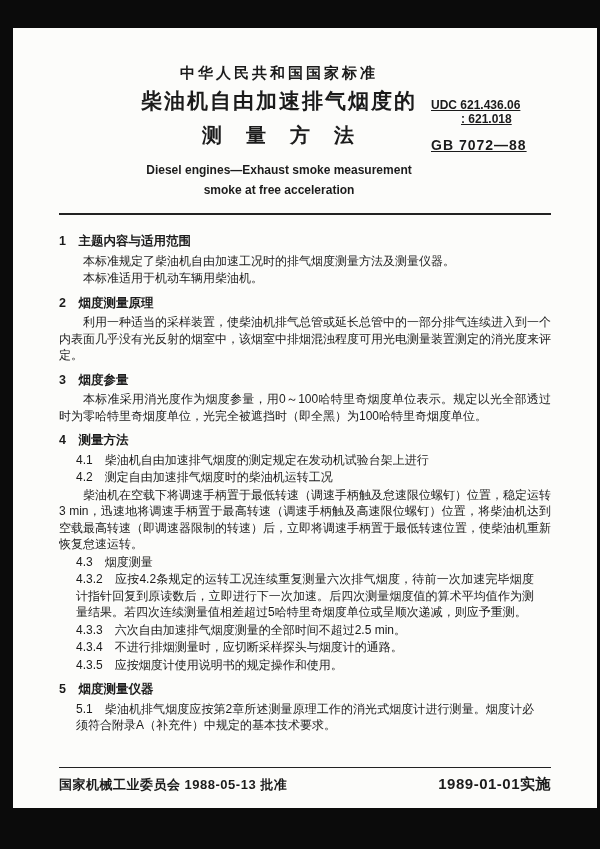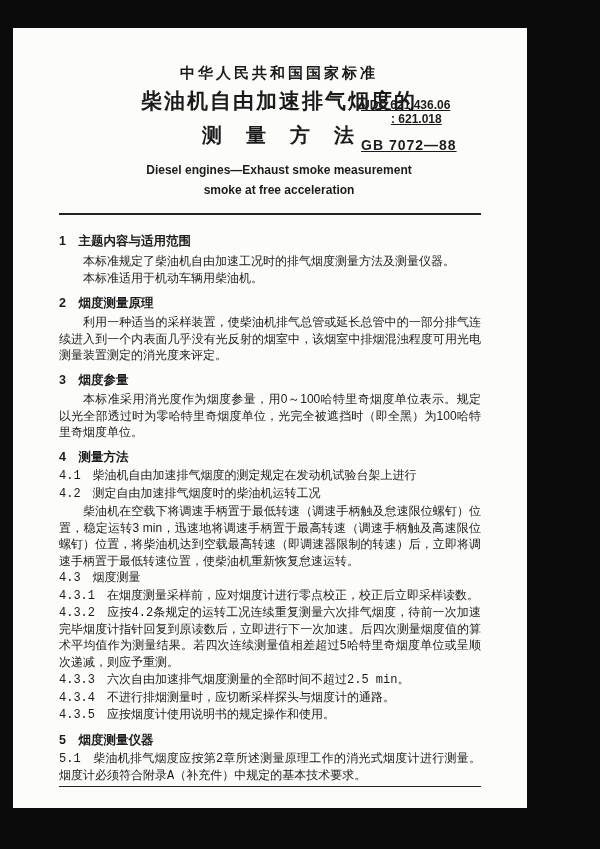--- a/index.html
+++ b/index.html
@@ -7,21 +7,21 @@
     width:600px;height:849px;
     background:#0b0b0b;
     position:relative;
     overflow:hidden;
     font-family:"Liberation Sans","DejaVu Sans",sans-serif;
     color:#1b1b1b;
   }
   .page{
     position:absolute;
     top:28px;left:13px;
-    width:514px;height:780px;
+    width:584px;height:780px;
     background:#fcfcfa;
     box-sizing:border-box;
     padding:36px 46px 14px 46px;
     display:flex;
     flex-direction:column;
   }
   
   .header{position:relative;}
   .std-label{
     width:420px;margin-left:10px;
@@ -82,22 +82,21 @@
   .blk-h{
     font-weight:bold;
     margin:8px 0 3px 0;
     font-size:12.5px;
   }
   .blk-p{
     margin:1px 0;
     text-indent:2em;
   }
   .blk-c{
-    margin:1px 0;
-    font-family:Liberation Mono, monospace;
+    margin:1px 17px;
   }
   
   .footer{flex:0 0 auto;}
   .footer-rule{
     border:none;
     border-top:1.5px solid #222;
     margin:0 0 7px 0;
   }
   .footer-row{
     display:flex;
@@ -143,26 +142,29 @@
       <div class="blk-p">本标准适用于机动车辆用柴油机。</div>
       <div class="blk-h">2　烟度测量原理</div>
       <div class="blk-p">利用一种适当的采样装置，使柴油机排气总管或延长总管中的一部分排气连续进入到一个内表面几乎没有光反射的烟室中，该烟室中排烟混浊程度可用光电测量装置测定的消光度来评定。</div>
       <div class="blk-h">3　烟度参量</div>
       <div class="blk-p">本标准采用消光度作为烟度参量，用0～100哈特里奇烟度单位表示。规定以光全部透过时为零哈特里奇烟度单位，光完全被遮挡时（即全黑）为100哈特里奇烟度单位。</div>
       <div class="blk-h">4　测量方法</div>
       <div class="blk-c">4.1　柴油机自由加速排气烟度的测定规定在发动机试验台架上进行</div>
       <div class="blk-c">4.2　测定自由加速排气烟度时的柴油机运转工况</div>
       <div class="blk-p">柴油机在空载下将调速手柄置于最低转速（调速手柄触及怠速限位螺钉）位置，稳定运转3 min，迅速地将调速手柄置于最高转速（调速手柄触及高速限位螺钉）位置，将柴油机达到空载最高转速（即调速器限制的转速）后，立即将调速手柄置于最低转速位置，使柴油机重新恢复怠速运转。</div>
       <div class="blk-c">4.3　烟度测量</div>
-      <div class="blk-c">4.3.1　在烟度测量采样前，应对烟度计进行零点校正，校正后立即采样读数。</div>
       <div class="blk-c">4.3.2　应按4.2条规定的运转工况连续重复测量六次排气烟度，待前一次加速完毕烟度计指针回复到原读数后，立即进行下一次加速。后四次测量烟度值的算术平均值作为测量结果。若四次连续测量值相差超过5哈特里奇烟度单位或呈顺次递减，则应予重测。</div>
       <div class="blk-c">4.3.3　六次自由加速排气烟度测量的全部时间不超过2.5 min。</div>
       <div class="blk-c">4.3.4　不进行排烟测量时，应切断采样探头与烟度计的通路。</div>
       <div class="blk-c">4.3.5　应按烟度计使用说明书的规定操作和使用。</div>
       <div class="blk-h">5　烟度测量仪器</div>
       <div class="blk-c">5.1　柴油机排气烟度应按第2章所述测量原理工作的消光式烟度计进行测量。烟度计必须符合附录A（补充件）中规定的基本技术要求。</div>
     </div>
 
   <div class="footer">
     <hr class="footer-rule">
+    <div class="footer-row">
+      <span class="footer-approval">国家机械工业委员会 1988-05-13 批准</span>
+      <span class="footer-impl">1989-01-01实施</span>
+    </div>
   </div>
 
 </div>
 
 </body></html>

